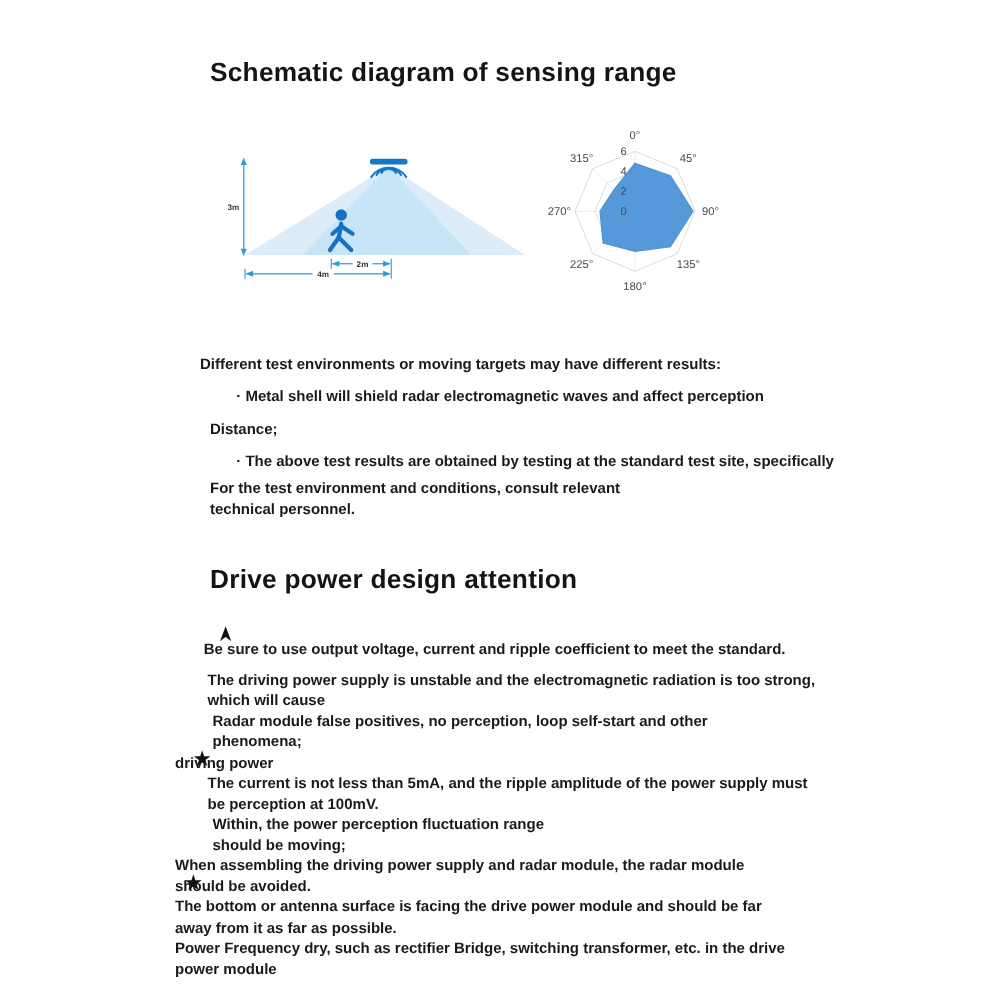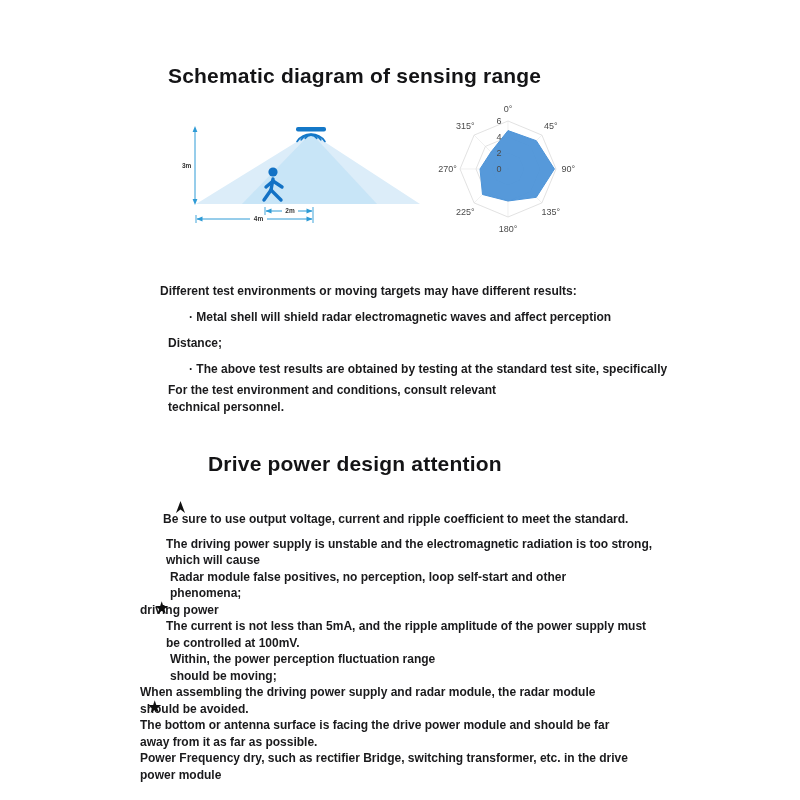--- a/index.html
+++ b/index.html
@@ -3,22 +3,22 @@
 <meta charset="utf-8">
 <style>
   html,body{margin:0;padding:0;background:#ffffff;}
   .page{
     position:relative;width:800px;height:800px;background:#ffffff;
     font-family:"Liberation Sans",sans-serif;color:#1a1a1c;overflow:hidden;
   }
   .section-title{
     position:absolute;margin:0;font-size:21px;font-weight:700;letter-spacing:.2px;color:#141416;
   }
-  #title1{left:168px;top:64px;}
-  #title2{left:168px;top:452px;margin-left:40px;}
+  #title1{left:168px;top:47px;}
+  #title2{left:168px;top:452px;}
   .diagram-layer{position:absolute;left:0;top:0;width:800px;height:260px;}
   #side-view-svg{position:absolute;left:172px;top:100px;}
   #radar-svg{position:absolute;left:430px;top:93px;font-family:"Liberation Sans",sans-serif;}
   .notes{
     position:absolute;left:140px;width:590px;font-size:12px;font-weight:700;
     letter-spacing:0px;color:#1a1a1c;
   }
   #notes1{top:283px;line-height:17px;}
   #notes2{top:511px;line-height:16.5px;}
   .nl{white-space:nowrap;}
@@ -119,21 +119,21 @@
   <div class="notes" id="notes2">
     <span class="star" id="star1">★</span>
     <span class="star" id="star2">★</span>
     <div class="nl ml23 mb8">Be sure to use output voltage, current and ripple coefficient to meet the standard.</div>
     <div class="nl ml26">The driving power supply is unstable and the electromagnetic radiation is too strong,</div>
     <div class="nl ml26">which will cause</div>
     <div class="nl ml30">Radar module false positives, no perception, loop self-start and other</div>
     <div class="nl ml30">phenomena;</div>
     <div class="center">driving power</div>
     <div class="nl ml26">The current is not less than 5mA, and the ripple amplitude of the power supply must</div>
-    <div class="nl ml26">be controlled at 100mV.</div>
+    <div class="nl ml26">be perception at 100mV.</div>
     <div class="nl ml30">Within, the power perception fluctuation range</div>
     <div class="nl ml30">should be moving;</div>
     <div class="center">When assembling the driving power supply and radar module, the radar module</div>
     <div class="center">should be avoided.</div>
     <div class="center">The bottom or antenna surface is facing the drive power module and should be far</div>
     <div class="center">away from it as far as possible.</div>
     <div class="center">Power Frequency dry, such as rectifier Bridge, switching transformer, etc. in the drive</div>
     <div class="center">power module</div>
   </div>
 

